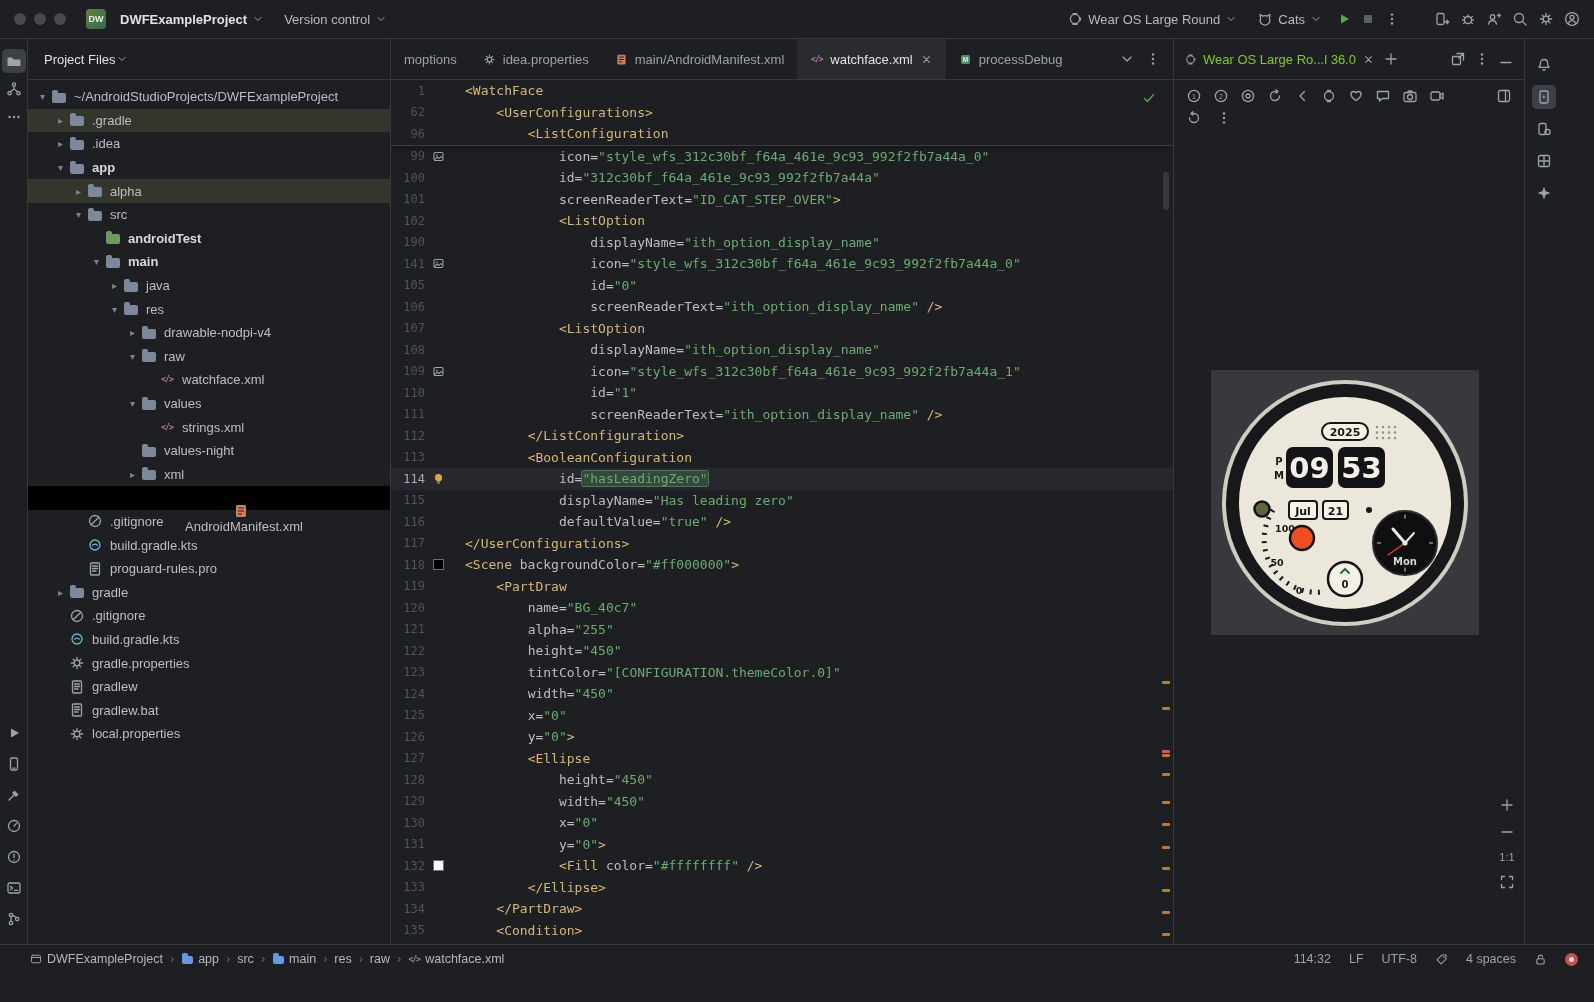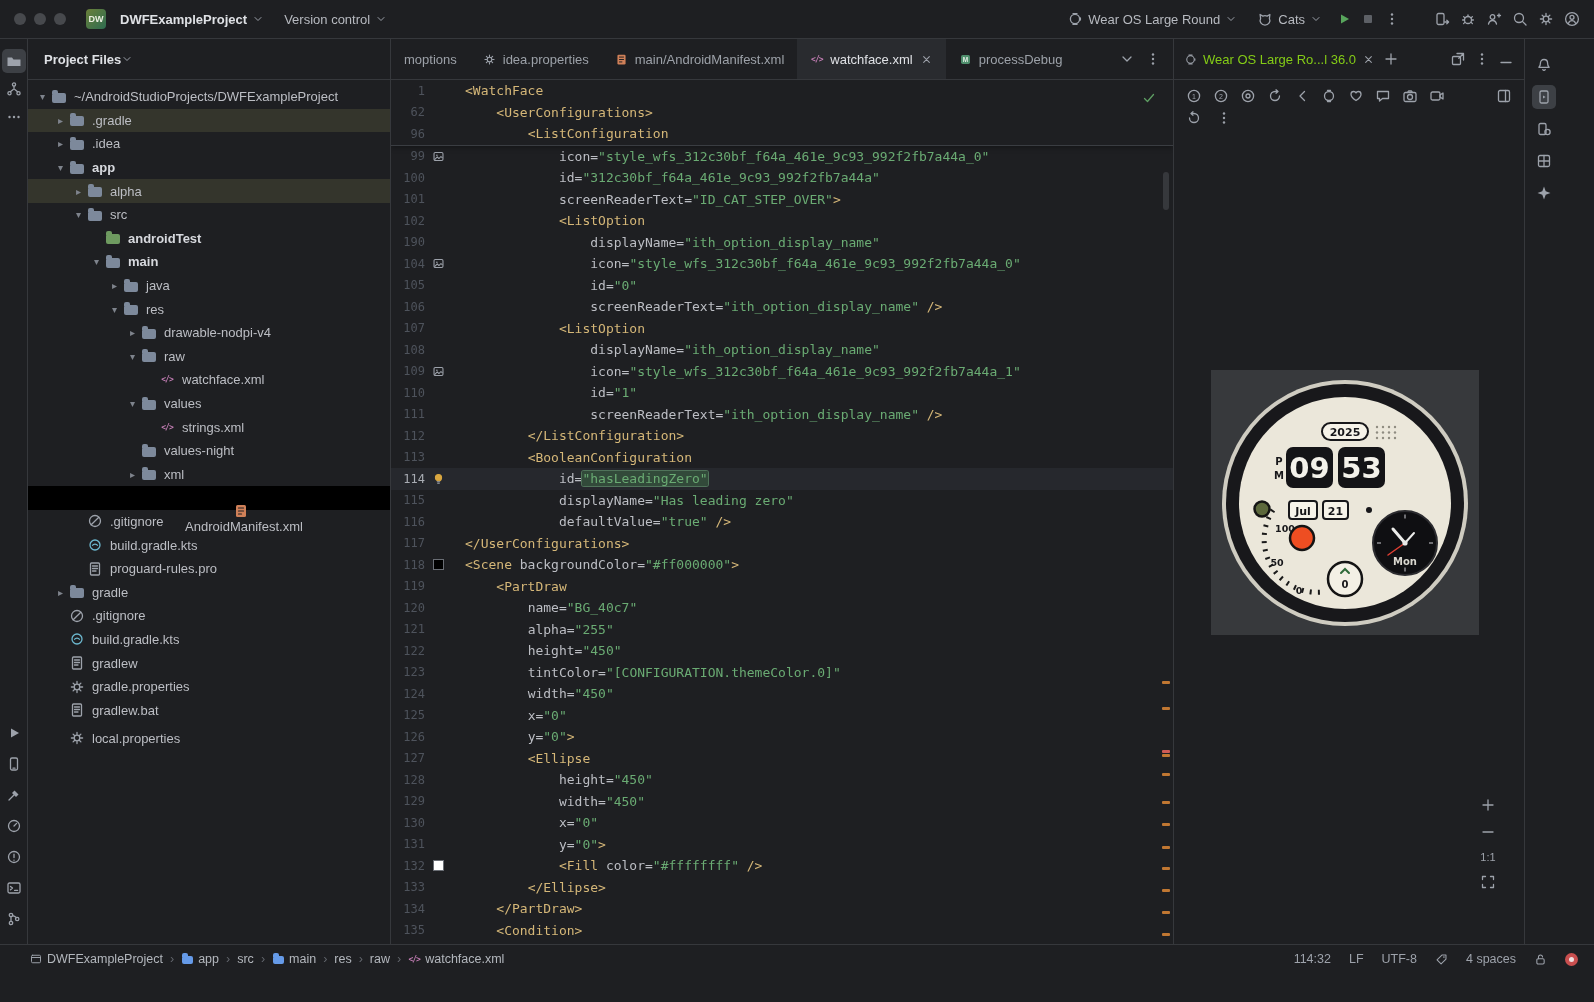--- a/index.html
+++ b/index.html
@@ -28,21 +28,21 @@
   .strip{width:27px;flex:0 0 27px;display:flex;flex-direction:column;align-items:center;padding:6px 0 6px;border-right:1px solid #36383c;}
   .strip-right{width:62px;flex:0 0 62px;border-right:none;border-left:1px solid #36383c;align-items:flex-start;padding-left:7px;}
   .si{width:24px;height:24px;border-radius:5px;display:flex;align-items:center;justify-content:center;margin:4px 0;color:#9da2ab;}
   .strip-right .si{margin:8px 0;}
   .si.active{background:#3d4045;color:#cfd2d8;}
   .strip .spacer{flex:1;}
   .strip-bottom .si{margin:7px 0;}
 
   
   .project-panel{width:362px;flex:0 0 362px;border-right:1px solid #36383c;display:flex;flex-direction:column;min-height:0;}
-  .panel-header{height:40px;flex:0 0 40px;display:flex;align-items:center;padding:0 16px;color:#dfe1e5;font-weight:700;border-bottom:1px solid #36383c;}
+  .panel-header{height:40px;flex:0 0 40px;display:flex;align-items:center;padding:0 16px;color:#dfe1e5;font-weight:400;border-bottom:1px solid #36383c;}
   .tree{padding-top:5px;overflow:hidden;flex:1;}
   .trow{display:flex;align-items:center;height:23.6px;white-space:nowrap;padding-right:8px;}
   .trow .chev{width:17px;flex:0 0 17px;text-align:center;color:#7e838c;font-size:10px;}
   .trow .ti{margin-right:7px;}
   .trow .lbl{color:#bcbec4;}
   .trow.bold .lbl{font-weight:700;color:#d7d9de;}
   .trow.dim-row{background:#34352c;}
   .trow.selected-row{background:#000000;flex-direction:column;}
   .fold{position:relative;width:14px;height:10px;border-radius:2px;background:#7d899b;margin-top:2px;}
   .fold::before{content:"";position:absolute;top:-3px;left:0;width:6px;height:4px;border-radius:2px 2px 0 0;background:inherit;}
@@ -76,21 +76,21 @@
   .mark.red{background:#cf5b56;}
 
   
   .device-panel{width:350px;flex:0 0 350px;border-left:1px solid #36383c;display:flex;flex-direction:column;min-height:0;}
   .device-header{height:40px;flex:0 0 40px;display:flex;align-items:center;gap:8px;padding:0 10px;border-bottom:1px solid #36383c;}
   .dtab{display:flex;align-items:center;gap:6px;color:#84cc16;white-space:nowrap;overflow:hidden;max-width:210px;}
   .device-toolbar{display:flex;align-items:center;gap:11px;padding:8px 12px 2px;}
   .device-toolbar2{display:flex;align-items:center;gap:14px;padding:4px 12px 6px;}
   .device-canvas{flex:1;position:relative;}
   .watch-square{position:absolute;left:37px;top:238px;width:268px;height:265px;background:#37393c;}
-  .zoom-controls{position:absolute;right:28px;bottom:54px;display:flex;flex-direction:column;align-items:center;gap:11px;color:#9da2ab;}
+  .zoom-controls{position:absolute;right:9px;bottom:54px;display:flex;flex-direction:column;align-items:center;gap:11px;color:#9da2ab;}
   .z11{font-size:11px;color:#9da2ab;}
   .wt-year,.wt-date,.wt-g,.wt-ampm,.wt-counter{font-family:"DejaVu Sans",sans-serif;font-weight:bold;fill:#17171a;text-anchor:middle;}
   .wt-year{font-size:11px;}
   .wt-ampm{font-size:10px;}
   .wt-date{font-size:11px;}
   .wt-g{font-size:9.5px;}
   .wt-counter{font-size:10px;}
   .wt-time{font-family:"DejaVu Sans",sans-serif;font-weight:bold;font-size:29px;fill:#f3f1ea;text-anchor:middle;}
   .wt-mon{font-family:"DejaVu Sans",sans-serif;font-weight:bold;font-size:10px;fill:#d9d7cf;text-anchor:middle;}
 
@@ -499,47 +499,47 @@
                 <circle cx="8" cy="8" r="5" stroke="#6db8cf"></circle>
                 <path d="M5.6 8.3c.9-1.7 3.9-1.7 4.8 0" stroke="#6db8cf"></path>
               </svg>
             </span>
             <span class="lbl">build.gradle.kts</span>
           </div>
           <div class="trow" style="padding-left: 24px;">
             <span class="chev"></span>
             <span class="i ti">
               <svg viewBox="0 0 16 16" fill="none" stroke="currentColor" stroke-width="1.3" stroke-linecap="round" stroke-linejoin="round">
+                <circle cx="8" cy="8" r="2.8"></circle>
+                <path d="M8 2.4v2M8 11.6v2M2.4 8h2M11.6 8h2M4.1 4.1l1.4 1.4M10.5 10.5l1.4 1.4M11.9 4.1l-1.4 1.4M5.5 10.5l-1.4 1.4"></path>
+              </svg>
+            </span>
+            <span class="lbl">gradle.properties</span>
+          </div>
+          <div class="trow" style="padding-left: 24px;">
+            <span class="chev"></span>
+            <span class="i ti">
+              <svg viewBox="0 0 16 16" fill="none" stroke="currentColor" stroke-width="1.3" stroke-linecap="round" stroke-linejoin="round">
                 <rect x="3.5" y="2" width="9" height="12" rx="1"></rect>
                 <path d="M5.5 5h5M5.5 7.5h5M5.5 10h3.5"></path>
               </svg>
             </span>
             <span class="lbl">gradlew</span>
           </div>
           <div class="trow" style="padding-left: 24px;">
             <span class="chev"></span>
             <span class="i ti">
               <svg viewBox="0 0 16 16" fill="none" stroke="currentColor" stroke-width="1.3" stroke-linecap="round" stroke-linejoin="round">
-                <circle cx="8" cy="8" r="2.8"></circle>
-                <path d="M8 2.4v2M8 11.6v2M2.4 8h2M11.6 8h2M4.1 4.1l1.4 1.4M10.5 10.5l1.4 1.4M11.9 4.1l-1.4 1.4M5.5 10.5l-1.4 1.4"></path>
-              </svg>
-            </span>
-            <span class="lbl">gradle.properties</span>
-          </div>
-          <div class="trow" style="padding-left: 24px;">
-            <span class="chev"></span>
-            <span class="i ti">
-              <svg viewBox="0 0 16 16" fill="none" stroke="currentColor" stroke-width="1.3" stroke-linecap="round" stroke-linejoin="round">
                 <rect x="3.5" y="2" width="9" height="12" rx="1"></rect>
                 <path d="M5.5 5h5M5.5 7.5h5M5.5 10h3.5"></path>
               </svg>
             </span>
             <span class="lbl">gradlew.bat</span>
           </div>
-          <div class="trow" style="padding-left: 24px; align-items: flex-end;">
+          <div class="trow" style="padding-left: 24px;">
             <span class="chev"></span>
             <span class="i ti">
               <svg viewBox="0 0 16 16" fill="none" stroke="currentColor" stroke-width="1.3" stroke-linecap="round" stroke-linejoin="round">
                 <circle cx="8" cy="8" r="2.8"></circle>
                 <path d="M8 2.4v2M8 11.6v2M2.4 8h2M11.6 8h2M4.1 4.1l1.4 1.4M10.5 10.5l1.4 1.4M11.9 4.1l-1.4 1.4M5.5 10.5l-1.4 1.4"></path>
               </svg>
             </span>
             <span class="lbl">local.properties</span>
           </div>
         </div>
@@ -650,21 +650,21 @@
               <span class="ln">102</span>
               <span class="gut"></span>
               <span class="txt">            <span class="tk-t">&lt;ListOption</span></span>
             </div>
             <div class="cl">
               <span class="ln">190</span>
               <span class="gut"></span>
               <span class="txt">                <span class="tk-a">displayName=</span><span class="tk-v">"ith_option_display_name"</span></span>
             </div>
             <div class="cl">
-              <span class="ln">104</span>
+              <span class="ln">141</span>
               <span class="gut">
                 <span class="i small">
                   <svg viewBox="0 0 16 16" fill="none" stroke="currentColor" stroke-width="1.3" stroke-linecap="round" stroke-linejoin="round">
                     <rect x="2.5" y="3" width="11" height="10" rx="1.5"></rect>
                     <circle cx="6" cy="6.5" r="1" fill="currentColor" stroke="none"></circle>
                     <path d="M3.5 11.5l3-3 2 2 2.5-2.5 1.5 1.5"></path>
                   </svg>
                 </span>
               </span>
               <span class="txt">                <span class="tk-a">icon=</span><span class="tk-v">"style_wfs_312c30bf_f64a_461e_9c93_992f2fb7a44a_0"</span></span>

